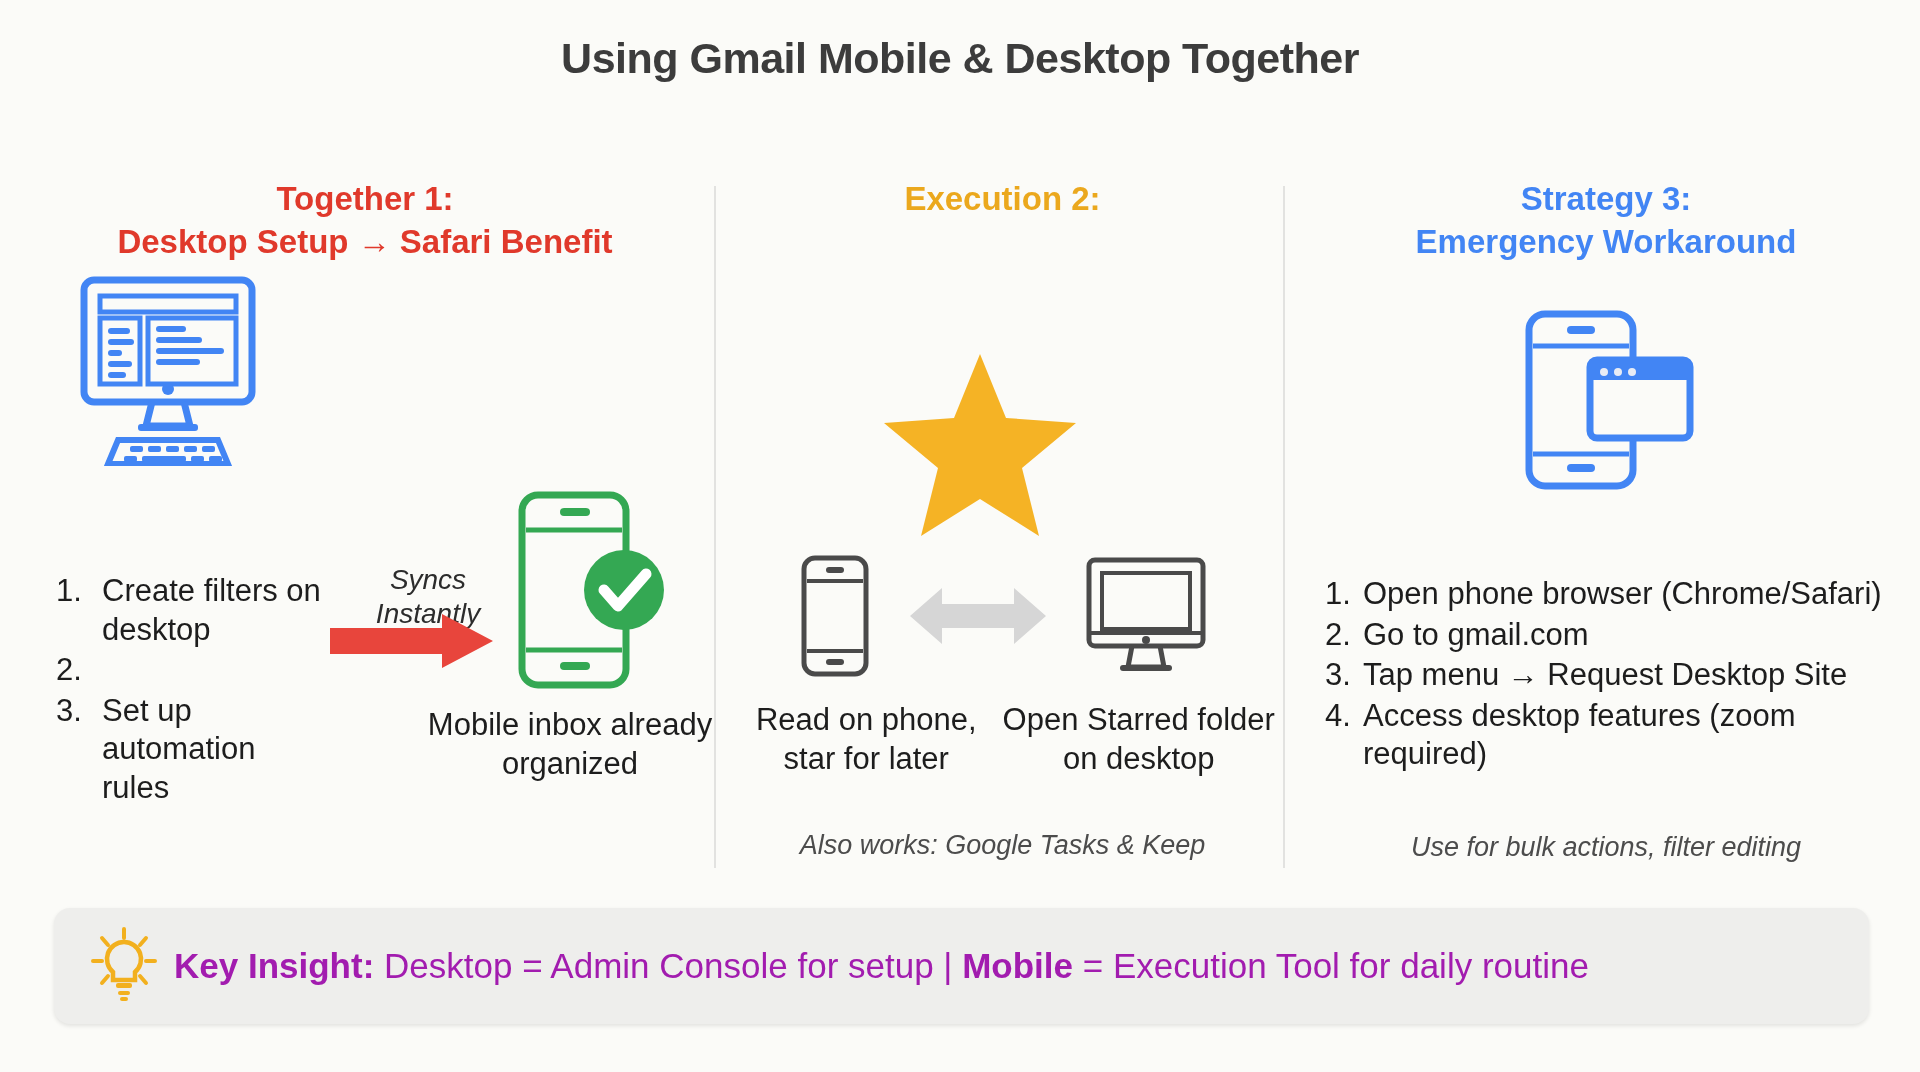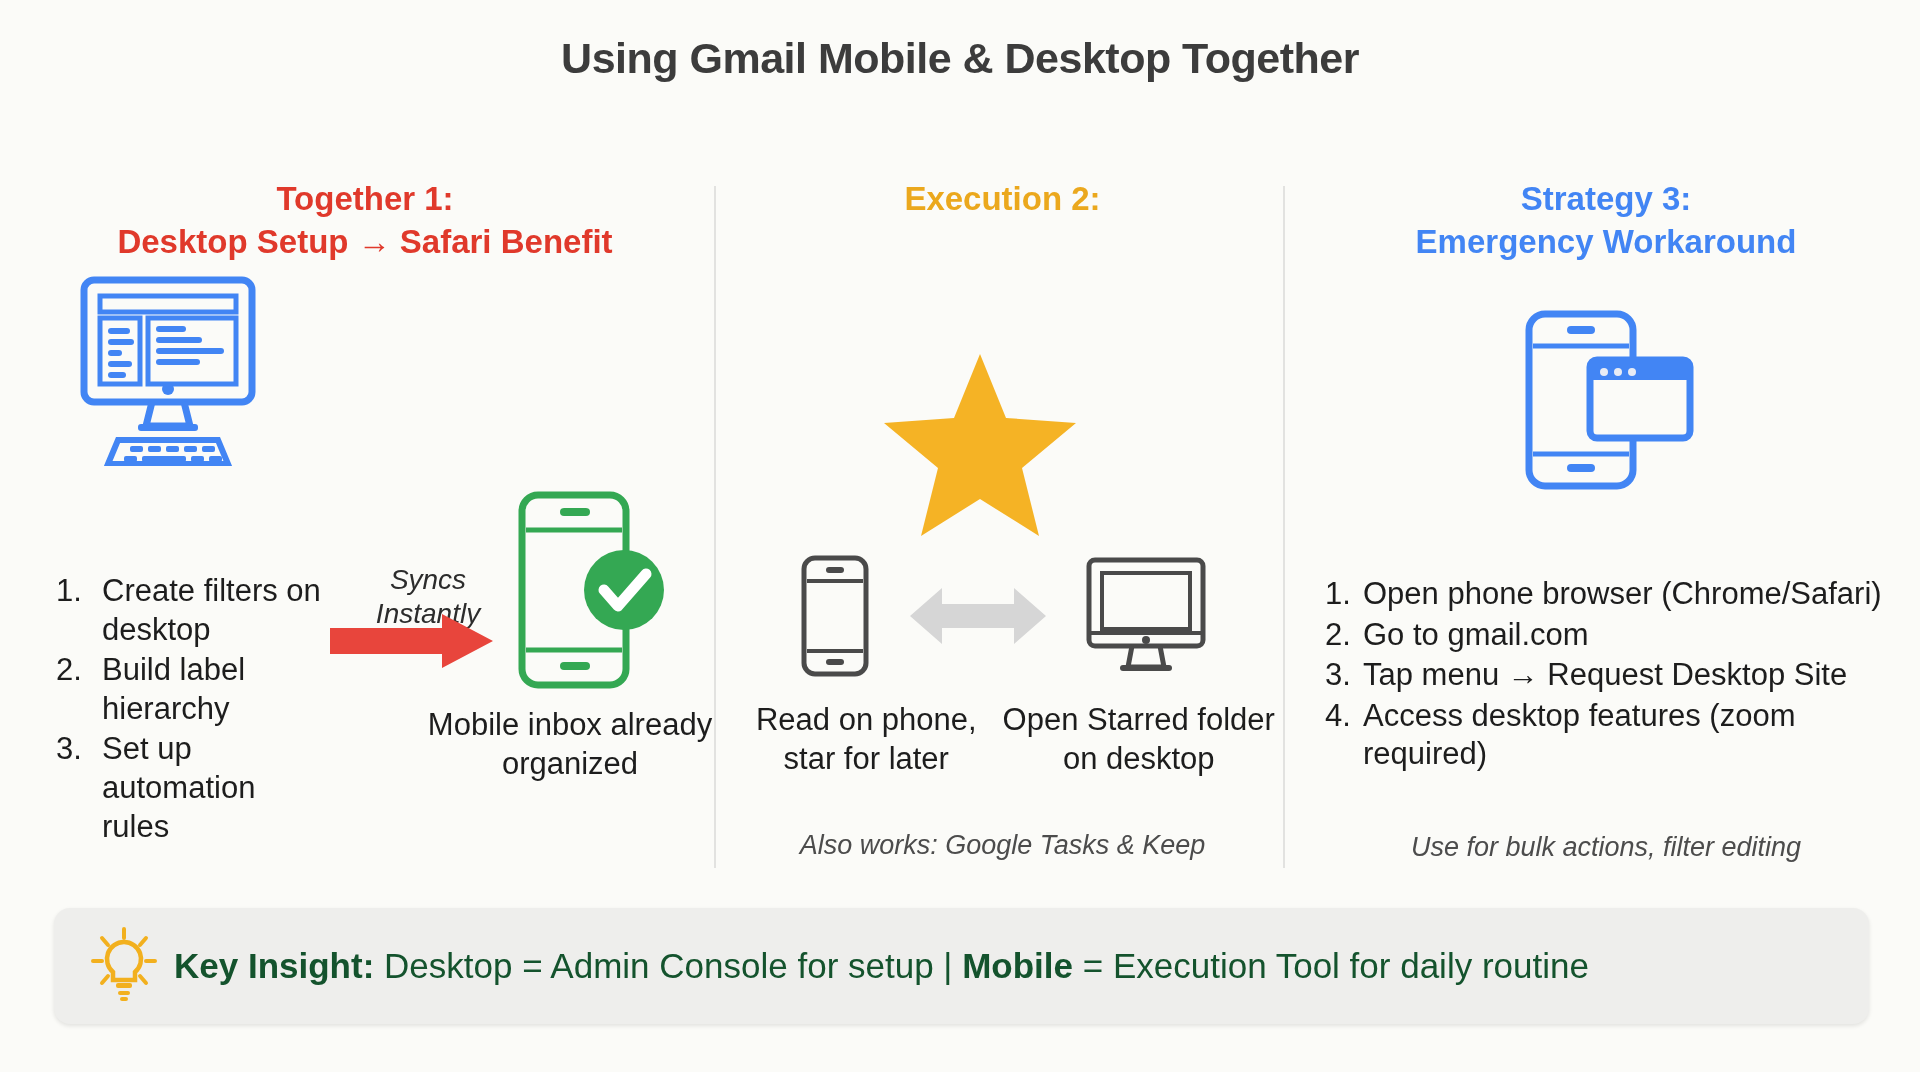--- a/index.html
+++ b/index.html
@@ -125,21 +125,21 @@
     width: 1815px; height: 116px;
     background: #eeeeec;
     border-radius: 16px;
     display: flex;
     align-items: center;
     box-shadow: 0 2px 4px rgba(0,0,0,0.10);
   }
   .insight .bulb { margin-left: 36px; margin-right: 16px; flex: none; }
   .insight .txt {
     font-size: 35px;
-    color: #14532d;
+    color: #a21caf;
     white-space: nowrap;
   }
   .insight .txt b { font-weight: bold; }
 </style>
 </head>
 <body>
 
 <div id="page">
 
   <div class="title">Using Gmail Mobile &amp; Desktop Together</div>
@@ -189,21 +189,20 @@
     </svg>
   </div>
 
   <div class="c1-list">
     <div class="li">
       <span class="num">1.</span>
       <span class="txt">Create filters on desktop</span>
     </div>
     <div class="li">
       <span class="num">2.</span>
-      <span class="txt">Build label hierarchy</span>
     </div>
     <div class="li">
       <span class="num">3.</span>
       <span class="txt">Set up automation rules</span>
     </div>
   </div>
 
   <div class="c1-sync">
     <div>Syncs</div>
     <div>Instantly</div>

